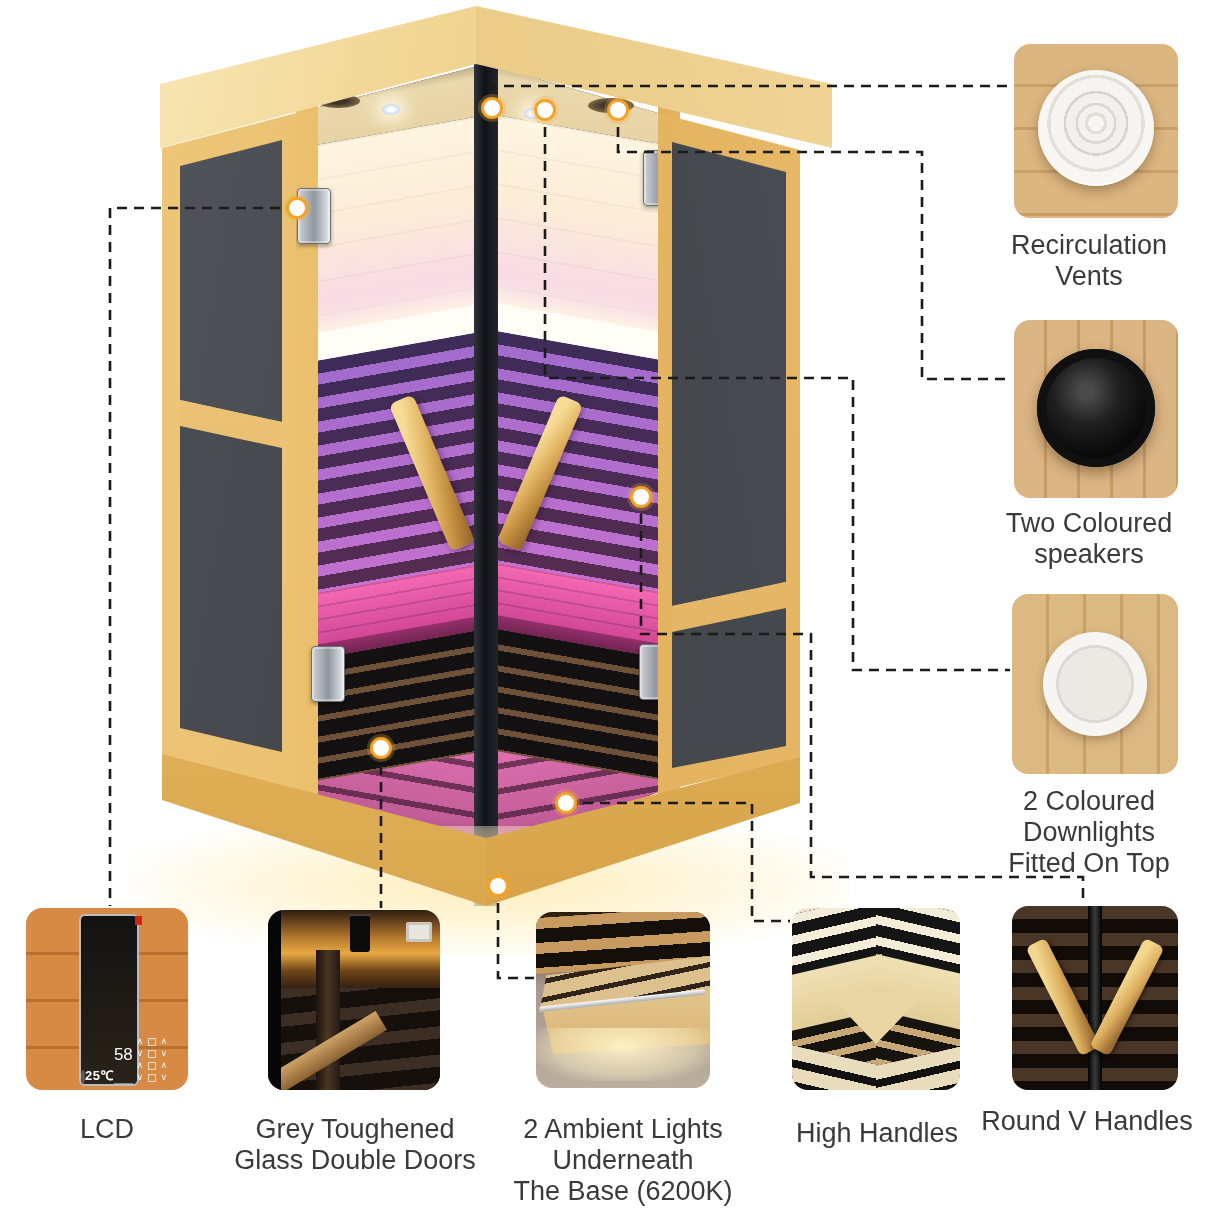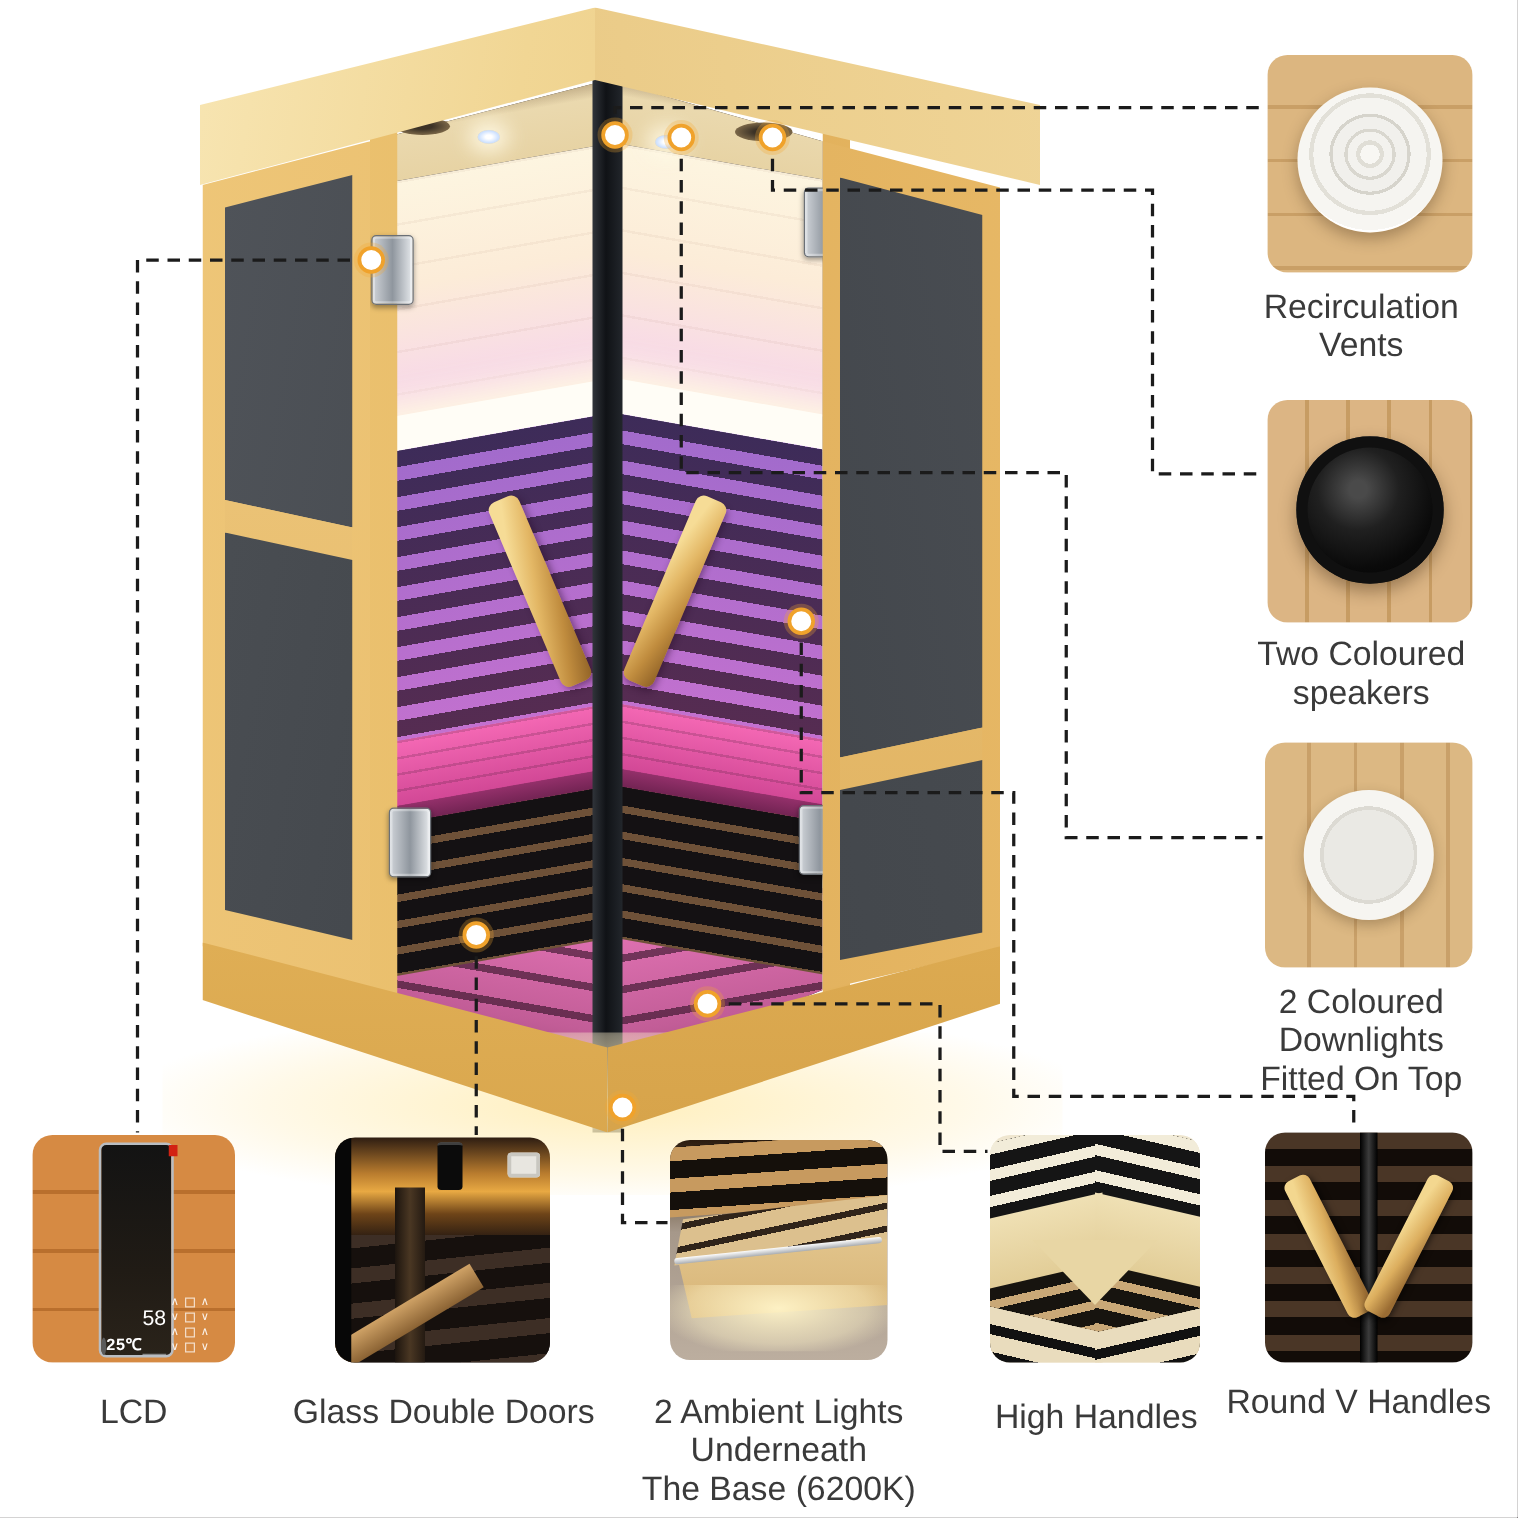--- a/index.html
+++ b/index.html
@@ -306,20 +306,21 @@
   </div>
   <div class="lbl" id="lblDwn">
     <div>2 Coloured</div>
     <div>Downlights</div>
     <div>Fitted On Top</div>
   </div>
   <div class="lbl" id="lblLcd">
     <div>LCD</div>
   </div>
   <div class="lbl" id="lblDoor">
+    <div>Grey Toughened</div>
     <div>Glass Double Doors</div>
   </div>
   <div class="lbl" id="lblAmb">
     <div>2 Ambient Lights</div>
     <div>Underneath</div>
     <div>The Base (6200K)</div>
   </div>
   <div class="lbl" id="lblHeat">
     <div>High Handles</div>
   </div>

